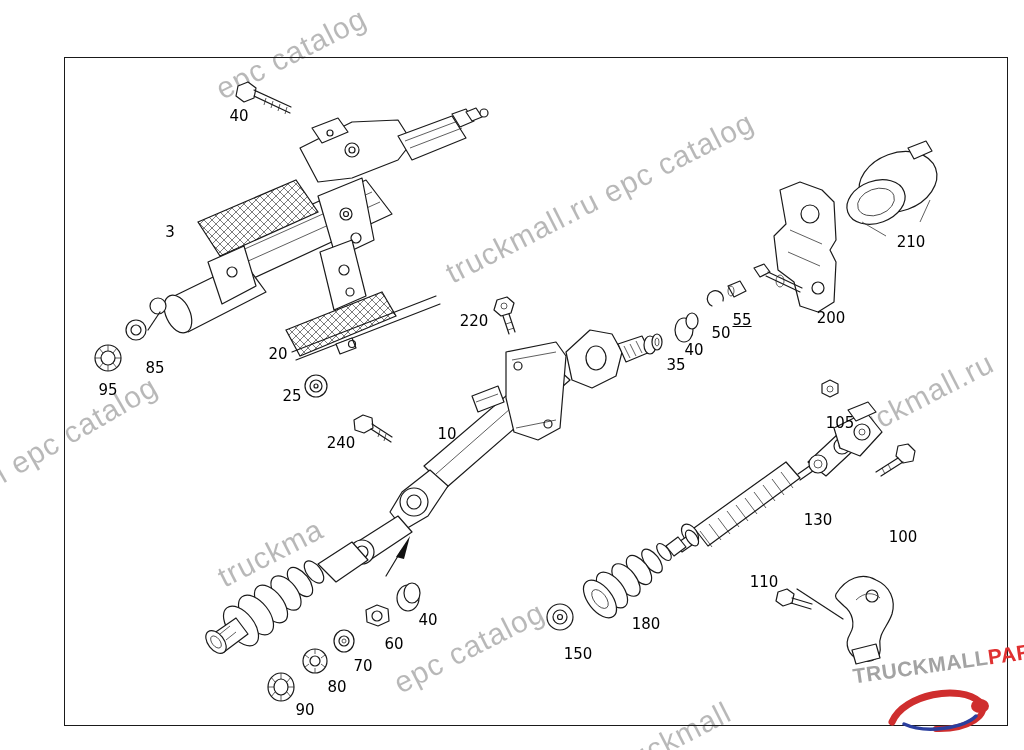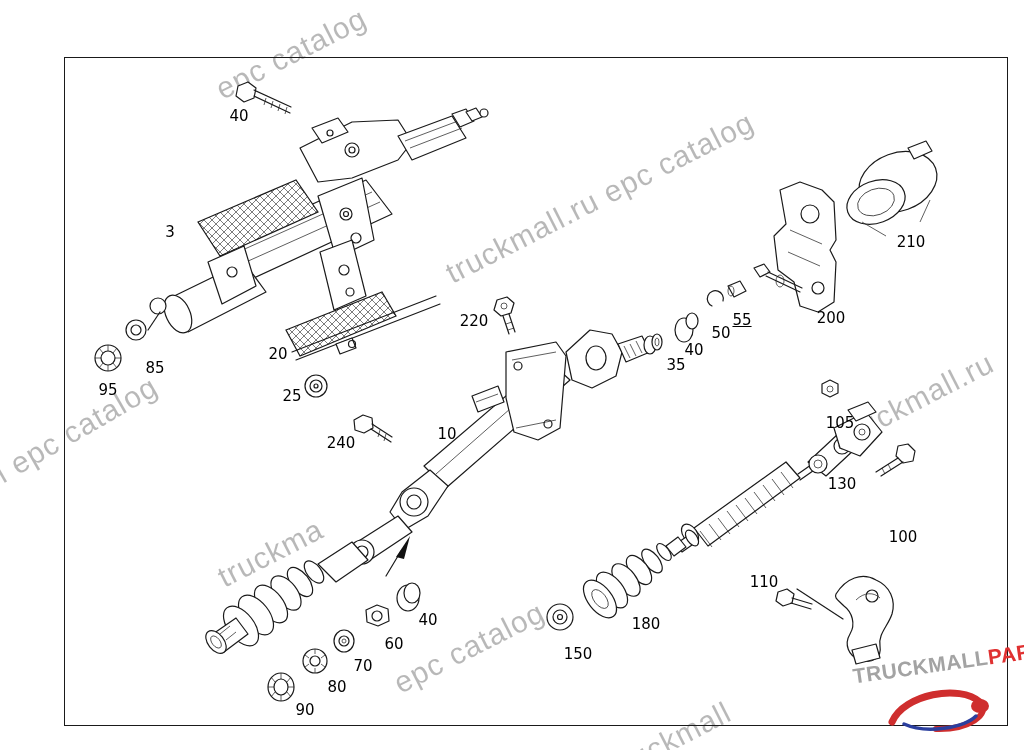--- a/index.html
+++ b/index.html
@@ -295,21 +295,21 @@
       <div class="plabel" style="left: 664px; top: 365px; margin-left: 12px;">35</div>
       <div class="plabel" style="left: 474px; top: 321px; text-align: right;">220</div>
       <div class="plabel" style="left: 278px; top: 354px;">20</div>
       <div class="plabel" style="left: 155px; top: 368px;">85</div>
       <div class="plabel" style="left: 108px; top: 390px;">95</div>
       <div class="plabel" style="left: 292px; top: 396px;">25</div>
       <div class="plabel" style="left: 840px; top: 391px; margin-top: 32px;">105</div>
       <div class="plabel" style="left: 447px; top: 434px;">10</div>
       <div class="plabel" style="left: 341px; top: 443px; text-align: center;">240</div>
       <div class="plabel" style="left: 903px; top: 489px; margin-top: 48px;">100</div>
-      <div class="plabel" style="left: 818px; top: 484px; margin-left: 24px;">130</div>
+      <div class="plabel" style="left: 818px; top: 520px;">130</div>
       <div class="plabel" style="left: 764px; top: 582px;">110</div>
       <div class="plabel" style="left: 646px; top: 624px;">180</div>
       <div class="plabel" style="left: 428px; top: 620px;">40</div>
       <div class="plabel" style="left: 578px; top: 654px;">150</div>
       <div class="plabel" style="left: 394px; top: 644px;">60</div>
       <div class="plabel" style="left: 363px; top: 666px;">70</div>
       <div class="plabel" style="left: 337px; top: 687px;">80</div>
       <div class="plabel" style="left: 305px; top: 710px;">90</div>
     </div>
 

